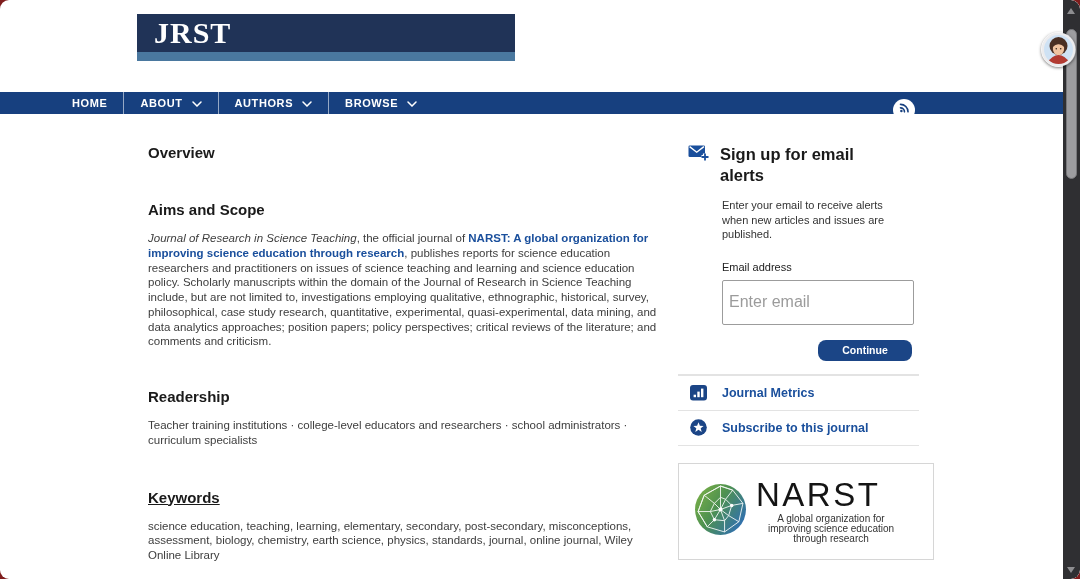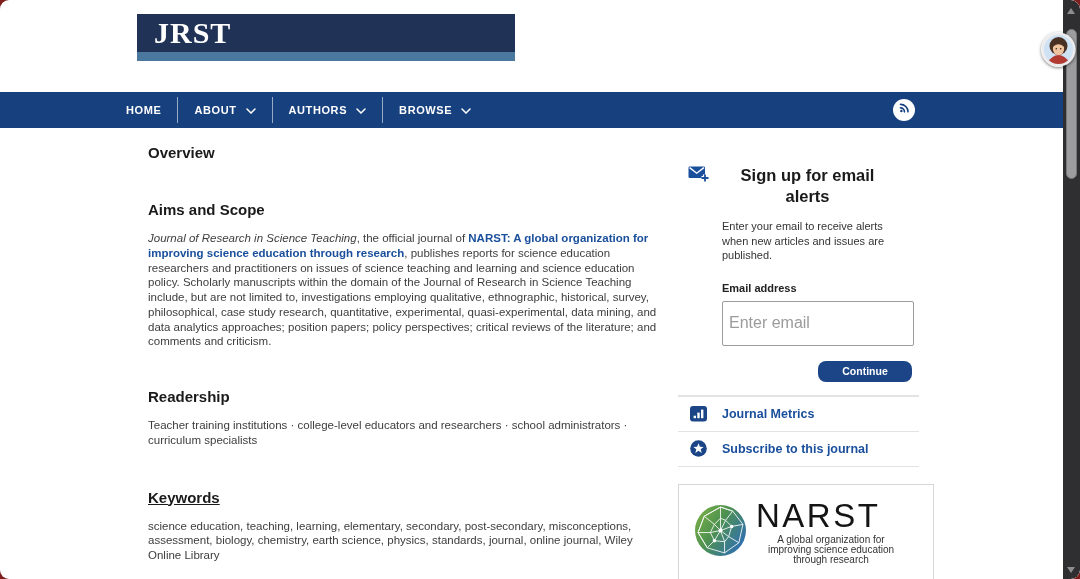--- a/index.html
+++ b/index.html
@@ -8,43 +8,43 @@
   .browser-window{position:absolute;inset:0;background:#ffffff;border-radius:9px;overflow:hidden;}
 
   
   .banner{position:absolute;left:137px;top:14px;width:378px;height:47px;cursor:pointer;}
   .banner-top{height:38px;background:#203357;display:flex;align-items:center;}
   .banner-logo{color:#fff;font-family:"Liberation Serif",serif;font-weight:bold;font-size:30px;letter-spacing:1px;margin-left:17px;}
   .banner-strip{height:9px;background:#4a789f;text-align:right;}
   .banner-tagline{color:#fff;font-size:7.5px;font-weight:bold;line-height:9px;padding-right:6px;letter-spacing:.2px;}
 
   
-  .navbar{position:absolute;left:0;top:92px;width:1063px;height:36px;background:#17407f;display:flex;align-items:center;padding-left:110px;box-sizing:border-box;}
+  .navbar{position:absolute;left:0;top:92px;width:1063px;height:22px;background:#17407f;display:flex;align-items:center;padding-left:56px;box-sizing:border-box;}
   .nav-item{display:flex;align-items:center;gap:9px;height:36px;padding:0 16px;color:#fff;font-size:11px;font-weight:bold;letter-spacing:.6px;cursor:pointer;}
   .nav-sep{width:1px;height:26px;background:rgba(255,255,255,.55);}
   .rss-btn{position:absolute;left:893px;top:99px;width:22px;height:22px;border-radius:50%;background:#fff;display:flex;align-items:center;justify-content:center;cursor:pointer;}
 
   
   .main-col{position:absolute;left:148px;top:128px;width:521px;}
   .page-title{font-size:15px;font-weight:bold;color:#1a1a1a;margin:16px 0 0 0;}
   .section-heading{font-size:15px;font-weight:bold;color:#1a1a1a;margin:0;}
   .aims-heading{margin-top:40px;}
   .body-text{font-size:11.5px;line-height:14.75px;color:#3d3d3d;margin:13px 0 0 0;}
   .intro-italic{font-style:italic;}
   .narst-link{color:#1a4f9c;font-weight:bold;cursor:pointer;}
   .readership-heading{margin-top:39px;}
   .keywords-heading{margin-top:41px;text-decoration:underline;}
 
   
   .sidebar{position:absolute;left:678px;top:128px;width:241px;}
-  .signup-head{display:flex;margin-top:37px;text-align:center;}
+  .signup-head{display:flex;margin-top:16px;}
   .signup-icon{margin-left:10px;flex:0 0 auto;}
   .signup-title{margin-left:11px;width:175px;font-size:16.5px;line-height:21px;font-weight:bold;color:#1a1a1a;}
   .signup-desc{margin:12px 0 0 44px;width:182px;font-size:11px;line-height:14.5px;color:#333;}
-  .email-label{margin:19px 0 0 44px;font-size:11px;color:#222;font-weight:bold;}
+  .email-label{margin:19px 0 0 44px;font-size:11px;color:#222;}
   .email-input{display:block;margin:7px 0 0 44px;width:178px;height:19px;border:1px solid #9c9c9c;border-radius:2px;font-size:16px;padding:12px 6px;color:#333;font-family:"Liberation Sans",sans-serif;}
   .email-input::placeholder{color:#9b9b9b;}
   .continue-btn{display:block;margin:15px 7px 0 auto;width:94px;height:21px;background:#1b4586;color:#fff;font-size:10.5px;font-weight:bold;border:none;border-radius:8px;cursor:pointer;font-family:"Liberation Sans",sans-serif;}
   .side-divider{border:none;border-top:1px solid #e3e3e3;margin:13px 0 0 0;}
   .side-link-row{display:flex;align-items:center;height:34px;cursor:pointer;}
   .side-link-row .lk-icon{margin-left:12px;flex:0 0 auto;display:flex;}
   .side-link-label{margin-left:15px;font-size:12.5px;font-weight:bold;color:#1a4f9c;}
   .row-divider{border:none;border-top:1px solid #e3e3e3;margin:0;}
   .narst-box{margin-top:17px;width:239px;height:95px;border:1px solid #d6d6d6;display:flex;align-items:center;padding-left:15px;box-sizing:content-box;cursor:pointer;}
   .narst-text{margin-left:9px;}

